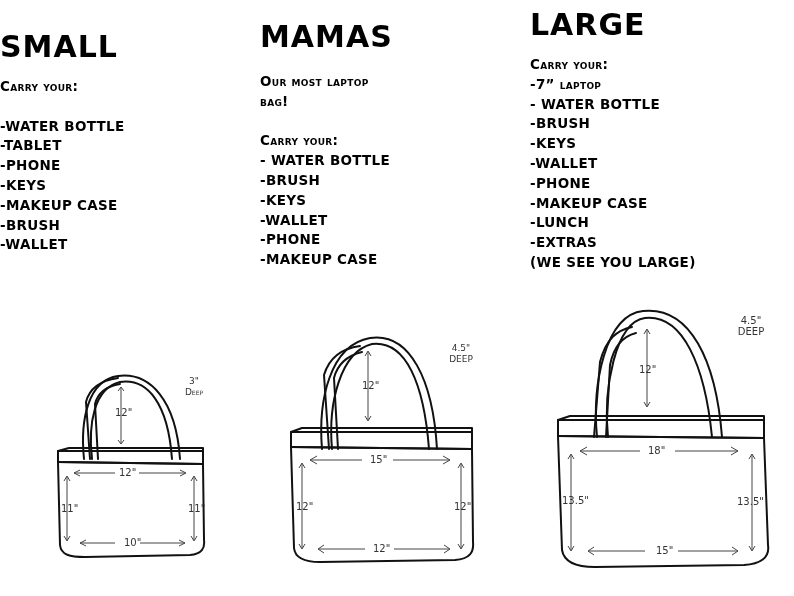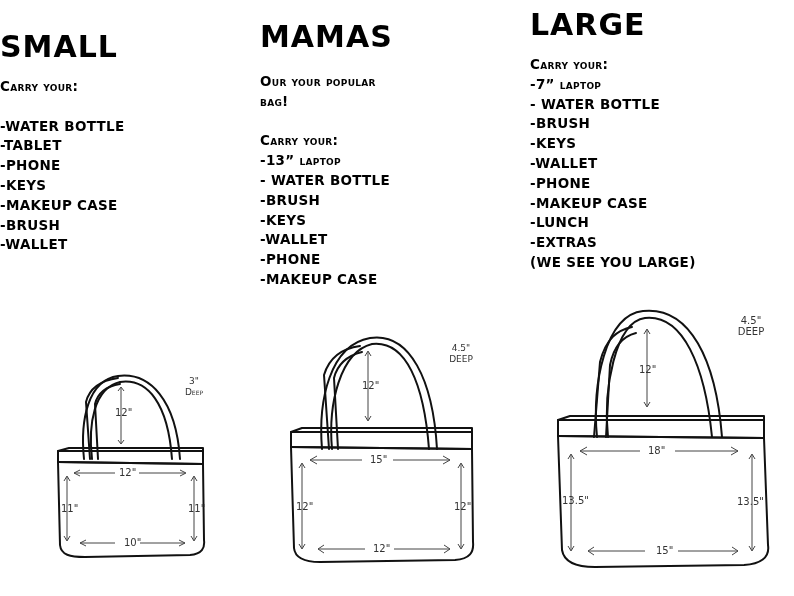--- a/index.html
+++ b/index.html
@@ -36,25 +36,24 @@
     <div class="line">-KEYS</div>
     <div class="line">-MAKEUP CASE</div>
     <div class="line">-BRUSH</div>
     <div class="line">-WALLET</div>
   </div>
 </div>
 
 <div class="col col-medium">
   <h1 class="title">MAMAS</h1>
   <div class="list">
-    <div class="line">Our your popular</div>
+    <div class="line">Our most laptop</div>
     <div class="line">bag!</div>
     <div class="gap"></div>
     <div class="line">Carry your:</div>
-    <div class="line">-13” laptop</div>
     <div class="line">- WATER BOTTLE</div>
     <div class="line">-BRUSH</div>
     <div class="line">-KEYS</div>
     <div class="line">-WALLET</div>
     <div class="line">-PHONE</div>
     <div class="line">-MAKEUP CASE</div>
   </div>
 </div>
 
 <div class="col col-large">

